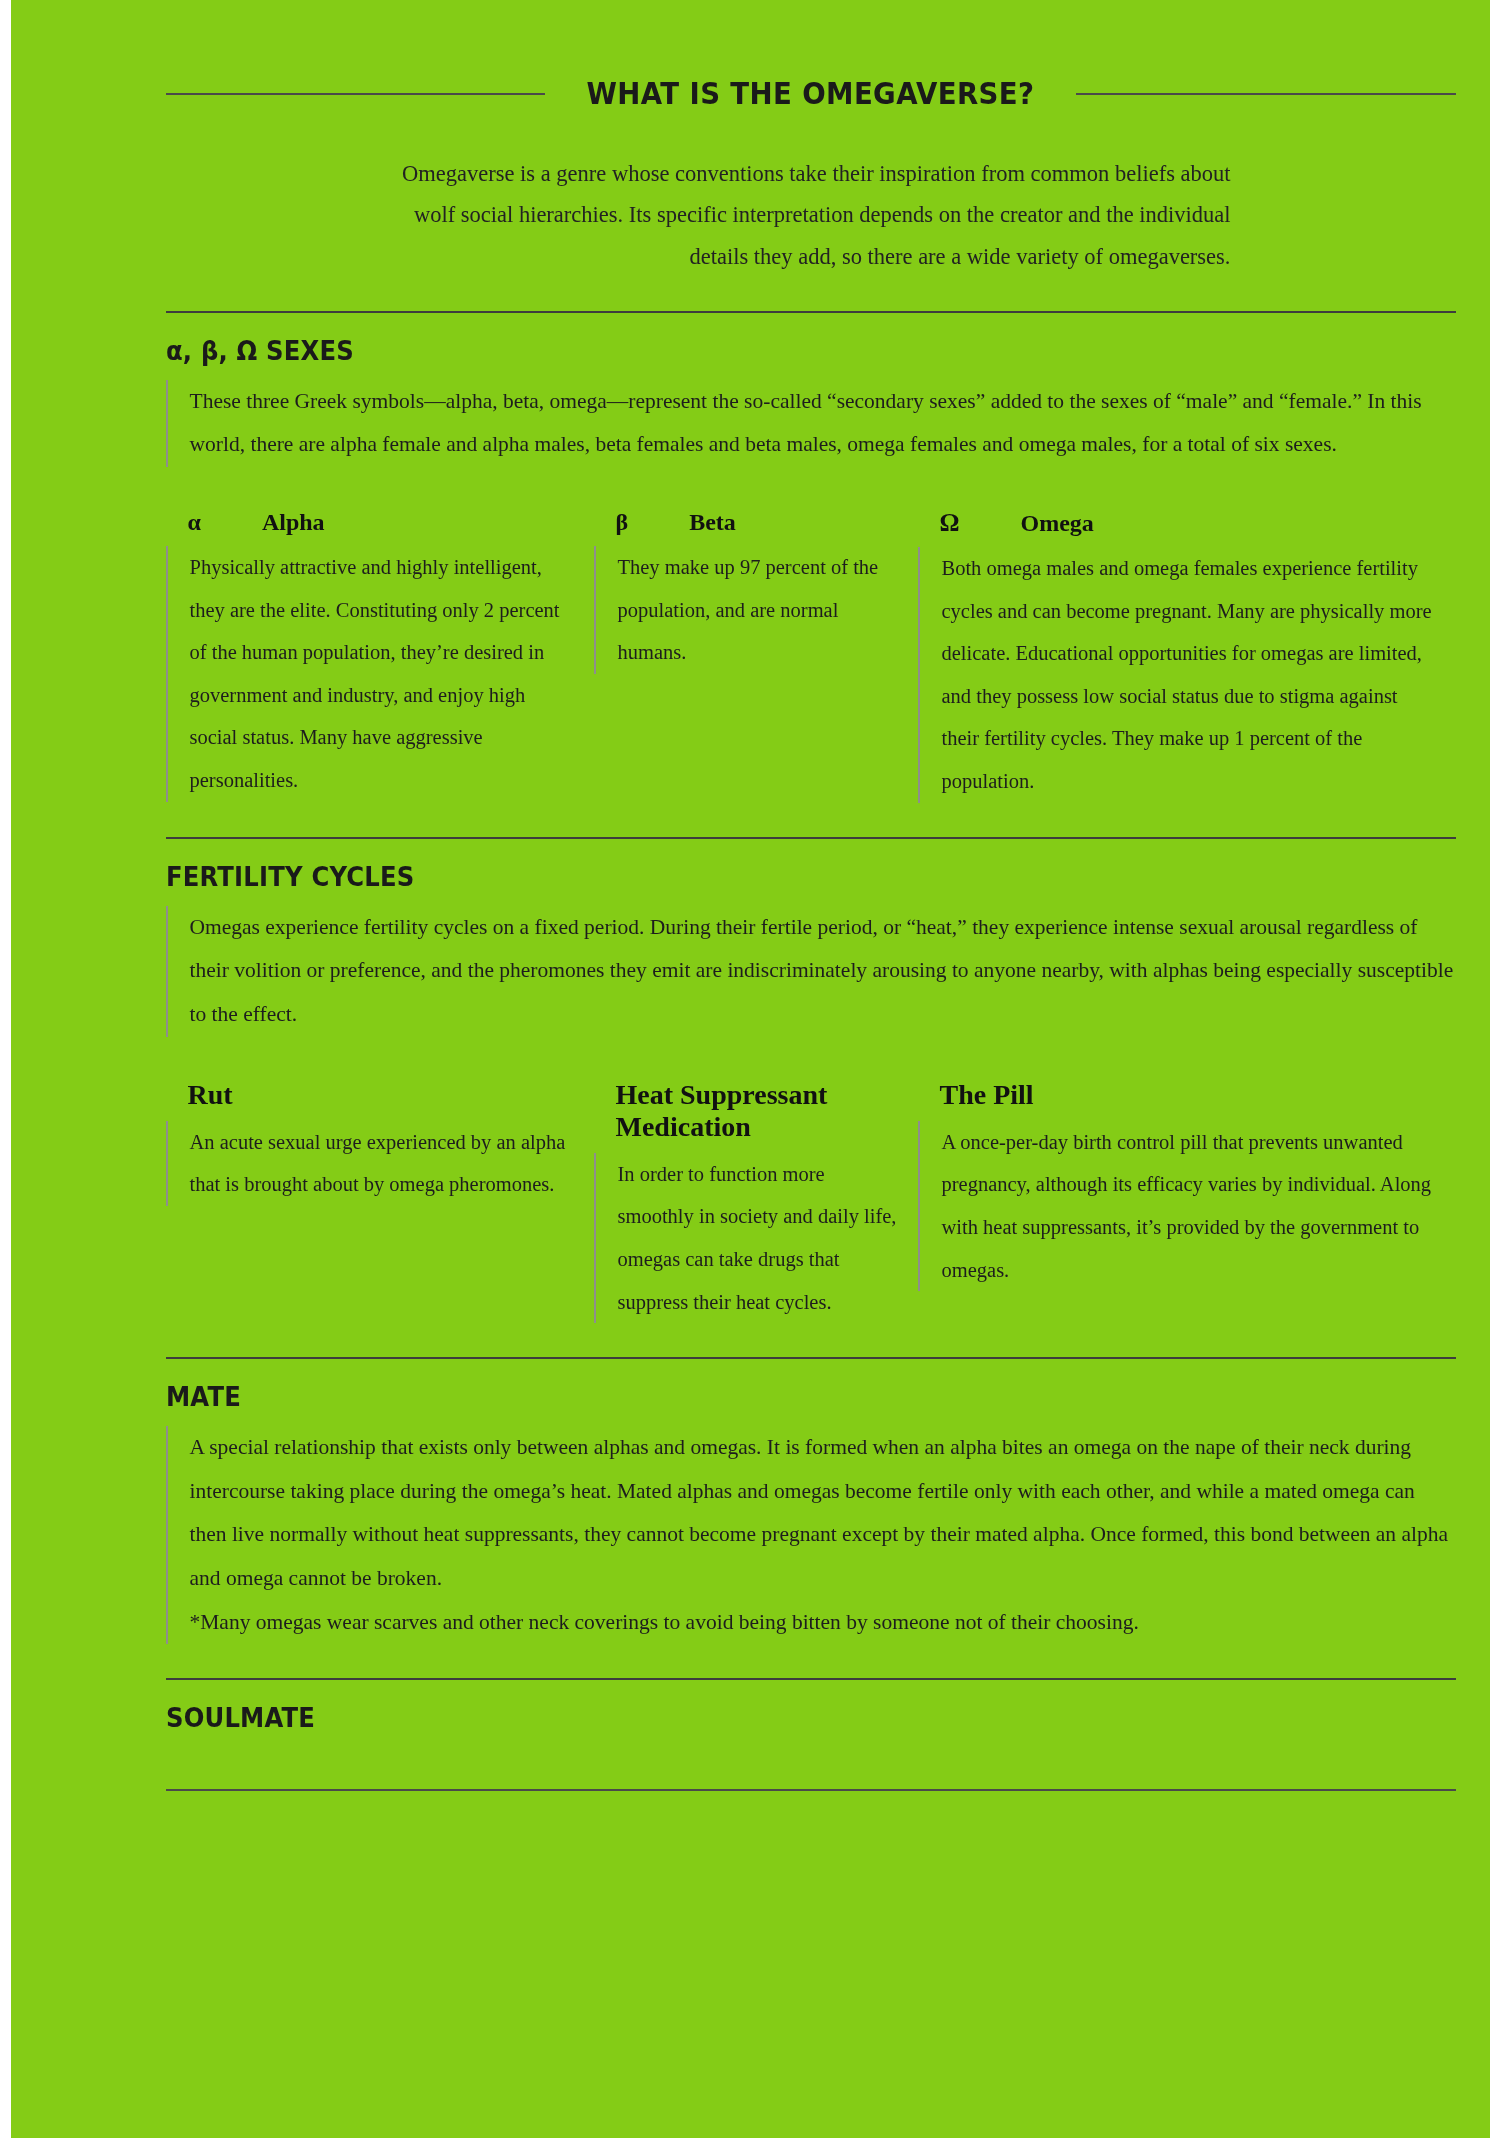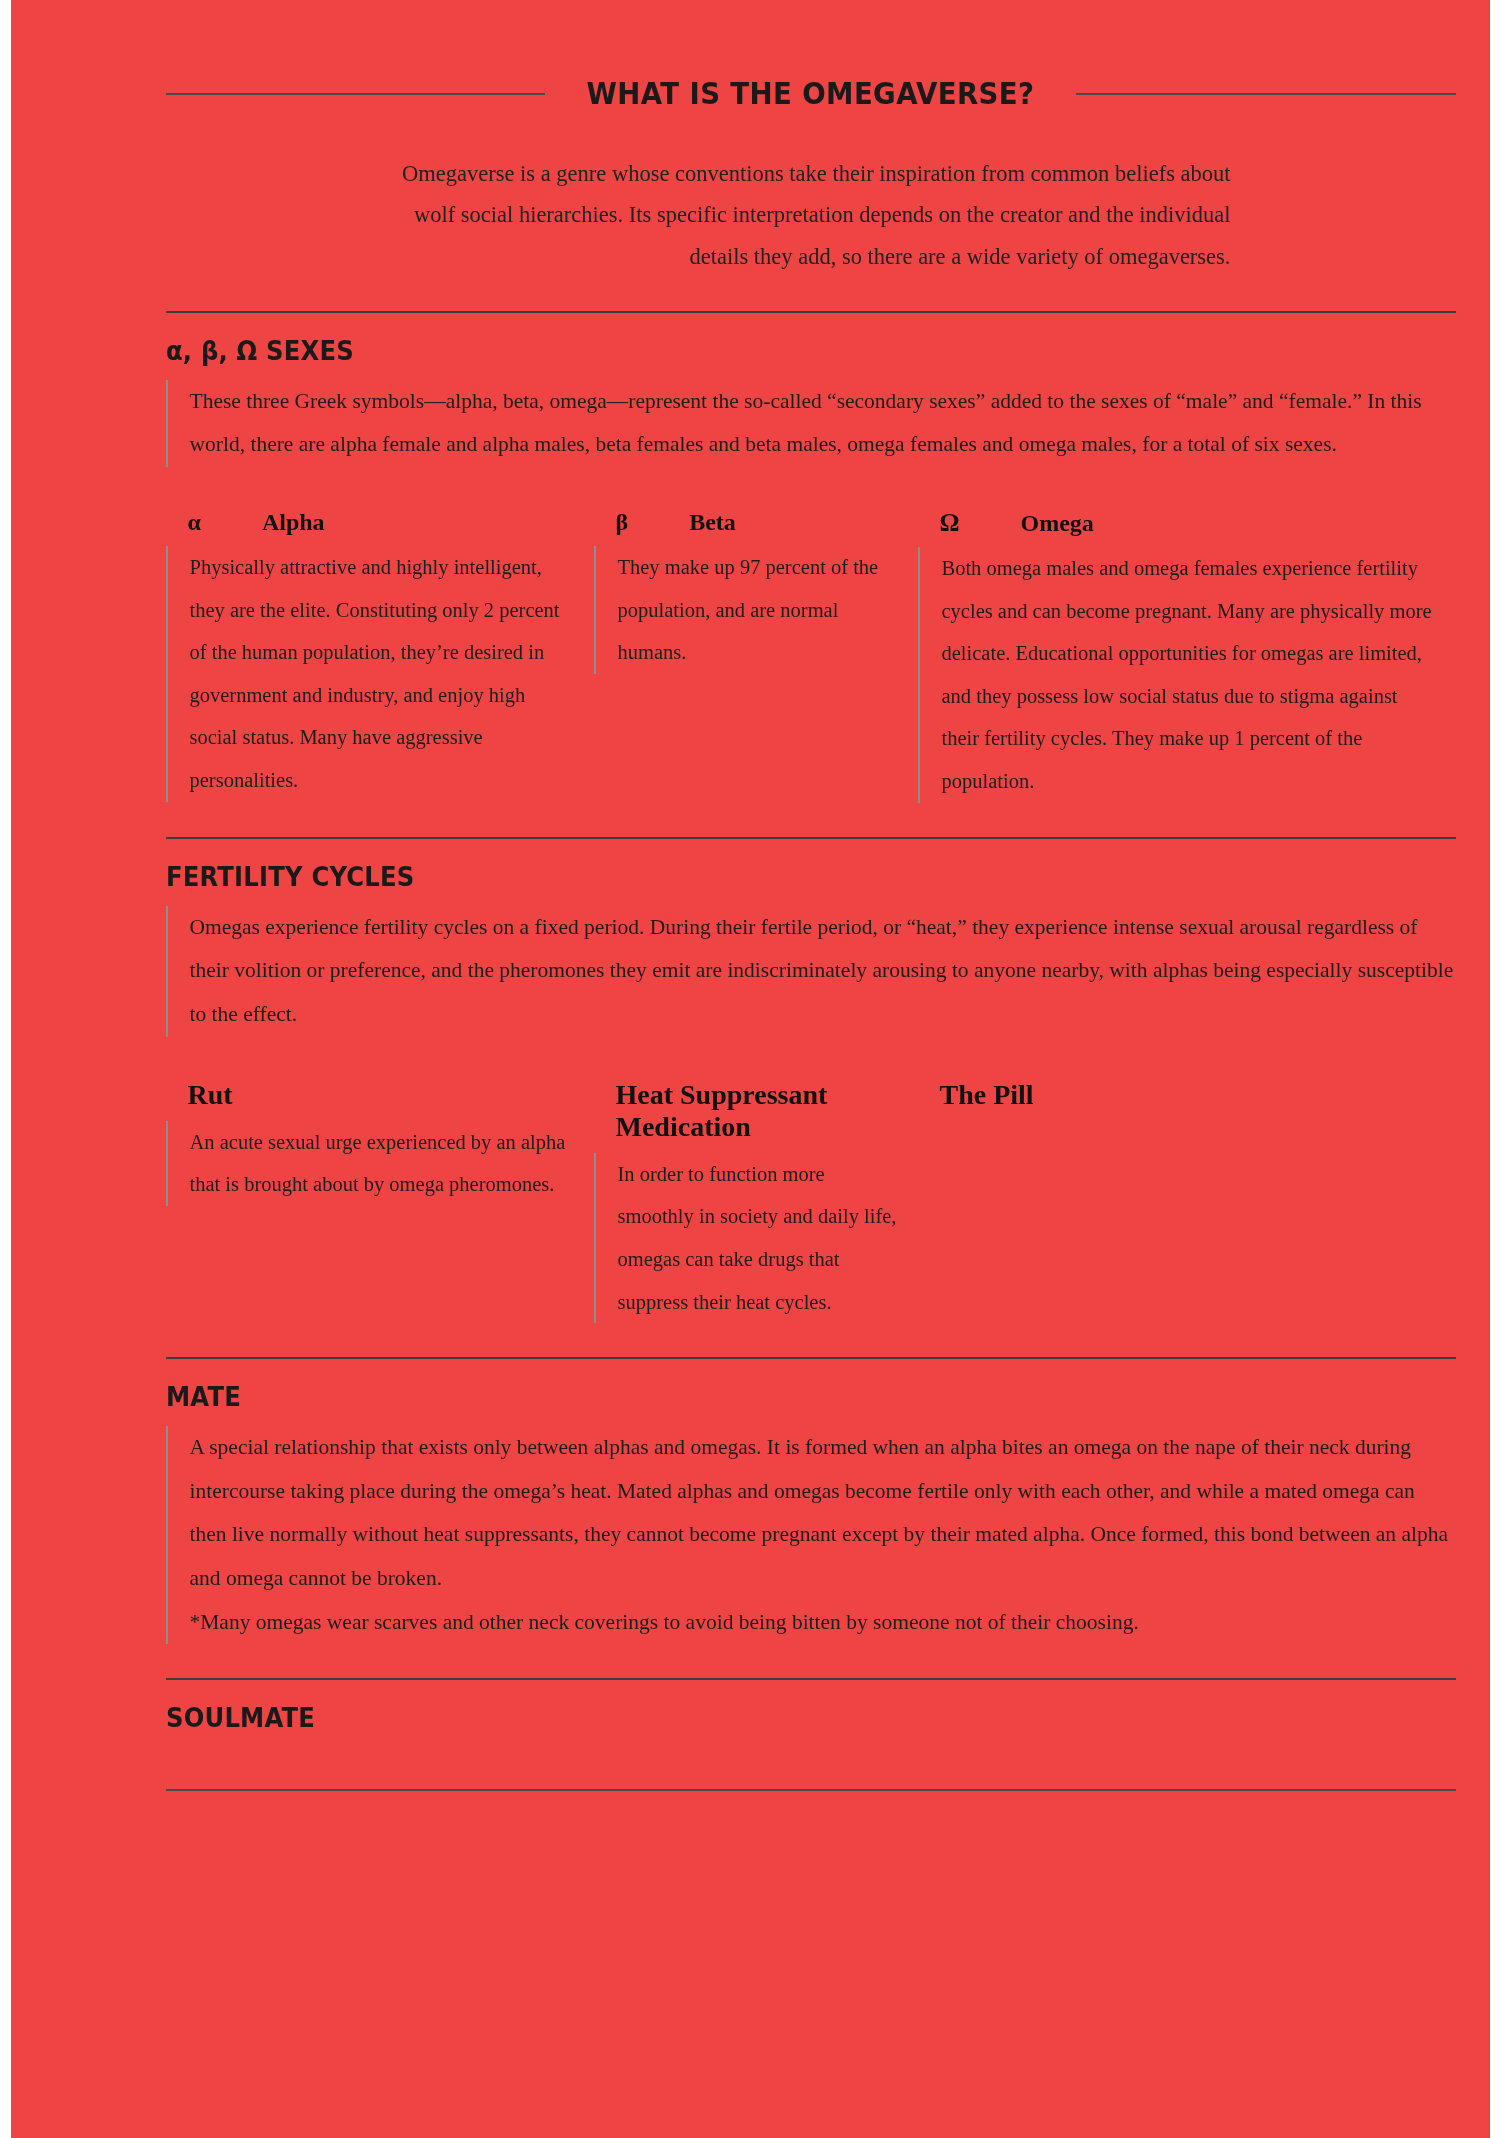--- a/index.html
+++ b/index.html
@@ -6,21 +6,21 @@
   html, body {
     margin: 0;
     padding: 0;
     background: #ffffff;
   }
   .page {
     position: relative;
     width: 1479px;
     min-height: 2138px;
     margin: 0 auto;
-    background: #ef4444;
+    background: #84cc16;
     box-sizing: border-box;
     padding: 12px;
     font-family: "Liberation Serif", "DejaVu Serif", serif;
     color: #1b1b1b;
     -webkit-font-smoothing: antialiased;
   }
   .sheet {
     position: absolute;
     left: 155px;
     top: 0;
@@ -203,20 +203,23 @@
 
       <div class="col col-b">
         <div class="plain-head">Heat Suppressant Medication</div>
         <div class="ruled narrow">
           <p>In order to function more smoothly in society and daily life, omegas can take drugs that suppress their heat cycles.</p>
         </div>
       </div>
 
       <div class="col col-c">
         <div class="plain-head">The Pill</div>
+        <div class="ruled narrow">
+          <p>A once-per-day birth control pill that prevents unwanted pregnancy, although its efficacy varies by individual. Along with heat suppressants, it’s provided by the government to omegas.</p>
+        </div>
       </div>
     </div>
 
     <div class="sec-rule"></div>
     <h2 class="sec-head">MATE</h2>
     <div class="ruled">
       <p>A special relationship that exists only between alphas and omegas. It is formed when an alpha bites an omega on the nape of their neck during intercourse taking place during the omega’s heat. Mated alphas and omegas become fertile only with each other, and while a mated omega can then live normally without heat suppressants, they cannot become pregnant except by their mated alpha. Once formed, this bond between an alpha and omega cannot be broken.</p>
       <p class="footnote">*Many omegas wear scarves and other neck coverings to avoid being bitten by someone not of their choosing.</p>
     </div>
 

